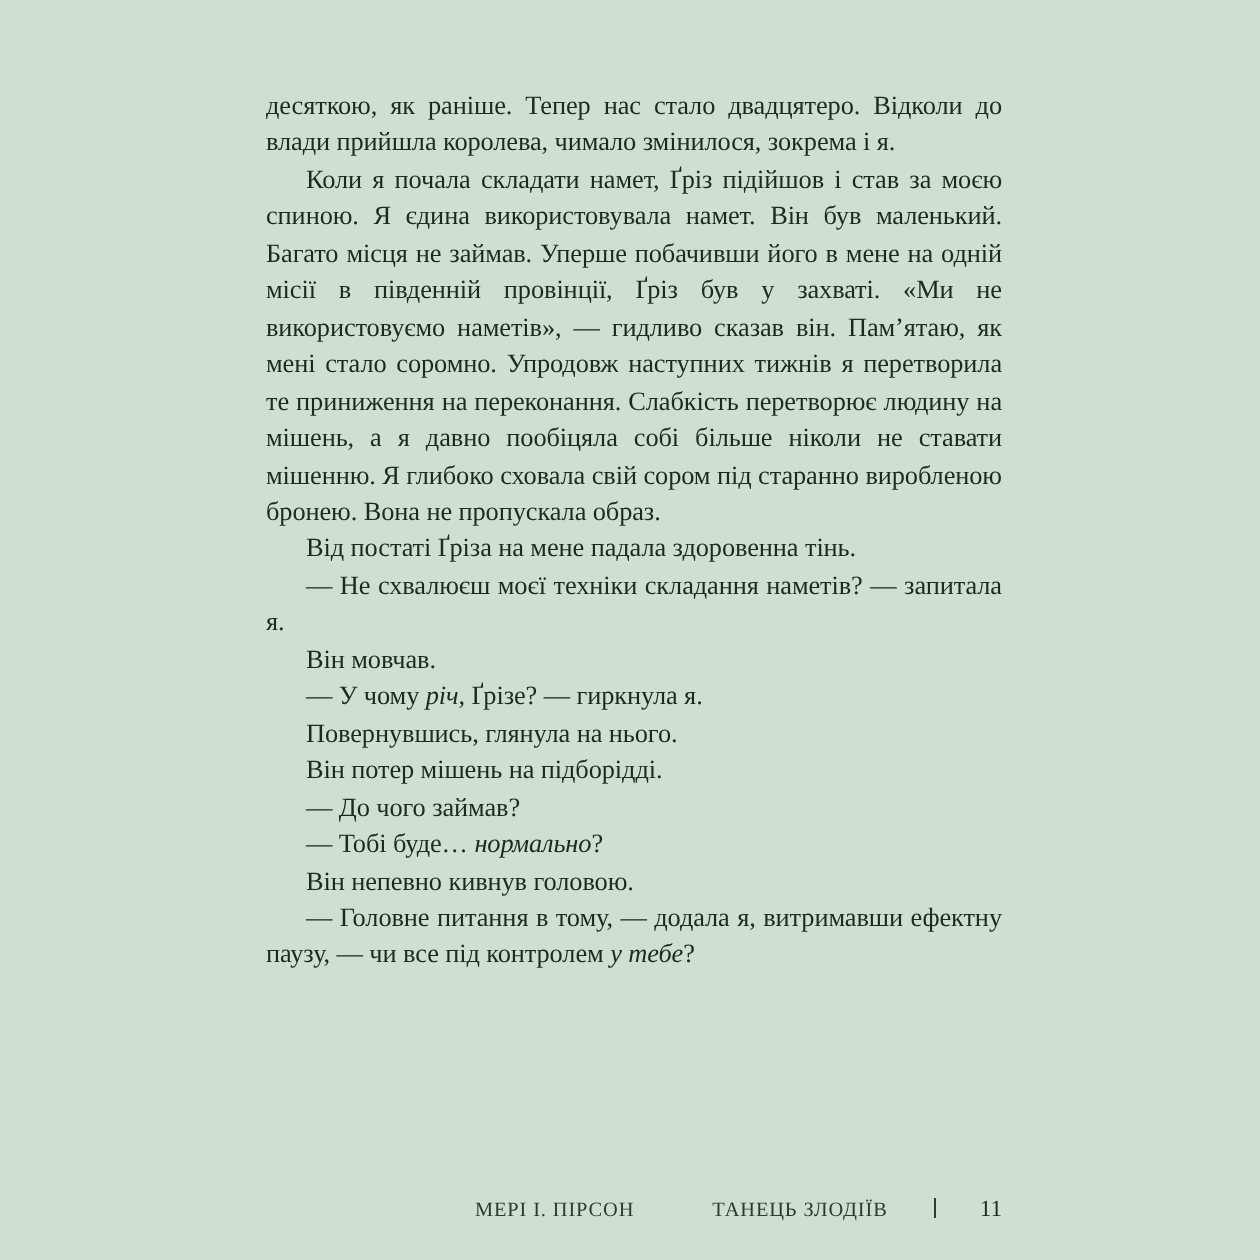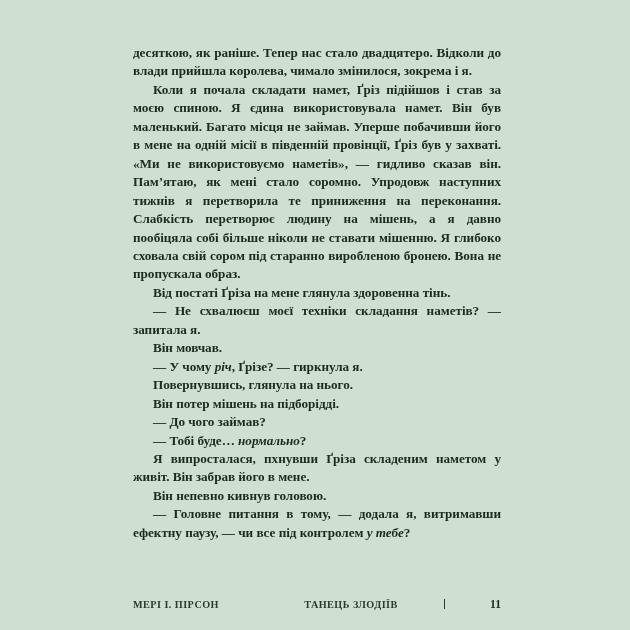--- a/index.html
+++ b/index.html
@@ -12,21 +12,20 @@
     background: #cfe0d0;
     font-family: "Liberation Serif", serif;
     overflow: hidden;
   }
   .page {
     position: relative;
     width: 630px;
     height: 630px;
     background: #cfe0d0;
     box-sizing: border-box;
-    font-weight: bold;
   }
   .text-column {
     position: absolute;
     left: 133px;
     top: 44px;
     width: 368px;
   }
   p {
     margin: 0;
     font-size: 13.2px;
@@ -43,21 +42,21 @@
   }
   em {
     font-style: italic;
   }
   .footer {
     position: absolute;
     left: 133px;
     top: 598px;
     width: 368px;
     display: flex;
-    justify-content: space-between;
+    justify-content: flex-end;
     align-items: baseline;
     gap: 16px;
   }
   .footer .meta {
     font-size: 10.2px;
     letter-spacing: 0.45px;
     color: #2c3a2f;
     text-transform: uppercase;
   }
   .footer .sep {
@@ -74,29 +73,28 @@
     color: #1d2a20;
   }
 </style>
 </head>
 <body>
 
 <div class="page">
   <div class="text-column">
       <p>десяткою, як раніше. Тепер нас стало двадцятеро. Відколи до влади прийшла королева, чимало змінилося, зокрема і я.</p>
       <p class="indent">Коли я почала складати намет, Ґріз підійшов і став за моєю спиною. Я єдина використовувала намет. Він був маленький. Багато місця не займав. Уперше побачивши його в мене на одній місії в південній провінції, Ґріз був у захваті. «Ми не використовуємо наметів», — гидливо сказав він. Пам’ятаю, як мені стало соромно. Упродовж наступних тижнів я перетворила те приниження на переконання. Слабкість перетворює людину на мішень, а я давно пообіцяла собі більше ніколи не ставати мішенню. Я глибоко сховала свій сором під старанно виробленою бронею. Вона не пропускала образ.</p>
-      <p class="indent">Від постаті Ґріза на мене глянула здоровенна тінь.</p>
+      <p class="indent">Від постаті Ґріза на мене падала здоровенна тінь.</p>
       <p class="indent">— Не схвалюєш моєї техніки складання наметів? — запитала я.</p>
       <p class="indent">Він мовчав.</p>
       <p class="indent">— У чому <em>річ</em>, Ґрізе? — гиркнула я.</p>
       <p class="indent">Повернувшись, глянула на нього.</p>
       <p class="indent">Він потер мішень на підборідді.</p>
       <p class="indent">— До чого займав?</p>
       <p class="indent">— Тобі буде… <em>нормально</em>?</p>
-      <p class="indent">Я випросталася, пхнувши Ґріза складеним наметом у живіт. Він забрав його в мене.</p>
       <p class="indent">Він непевно кивнув головою.</p>
       <p class="indent">— Головне питання в тому, — додала я, витримавши ефектну паузу, — чи все під контролем <em>у тебе</em>?</p>
     </div>
   <div class="footer">
     <span class="meta">МЕРІ І. ПІРСОН</span>
     <span class="meta" style="width:7px;display:inline-block;"></span>
     <span class="meta">ТАНЕЦЬ ЗЛОДІЇВ</span>
     <span class="sep"></span>
     <span class="pageno">11</span>
   </div>

